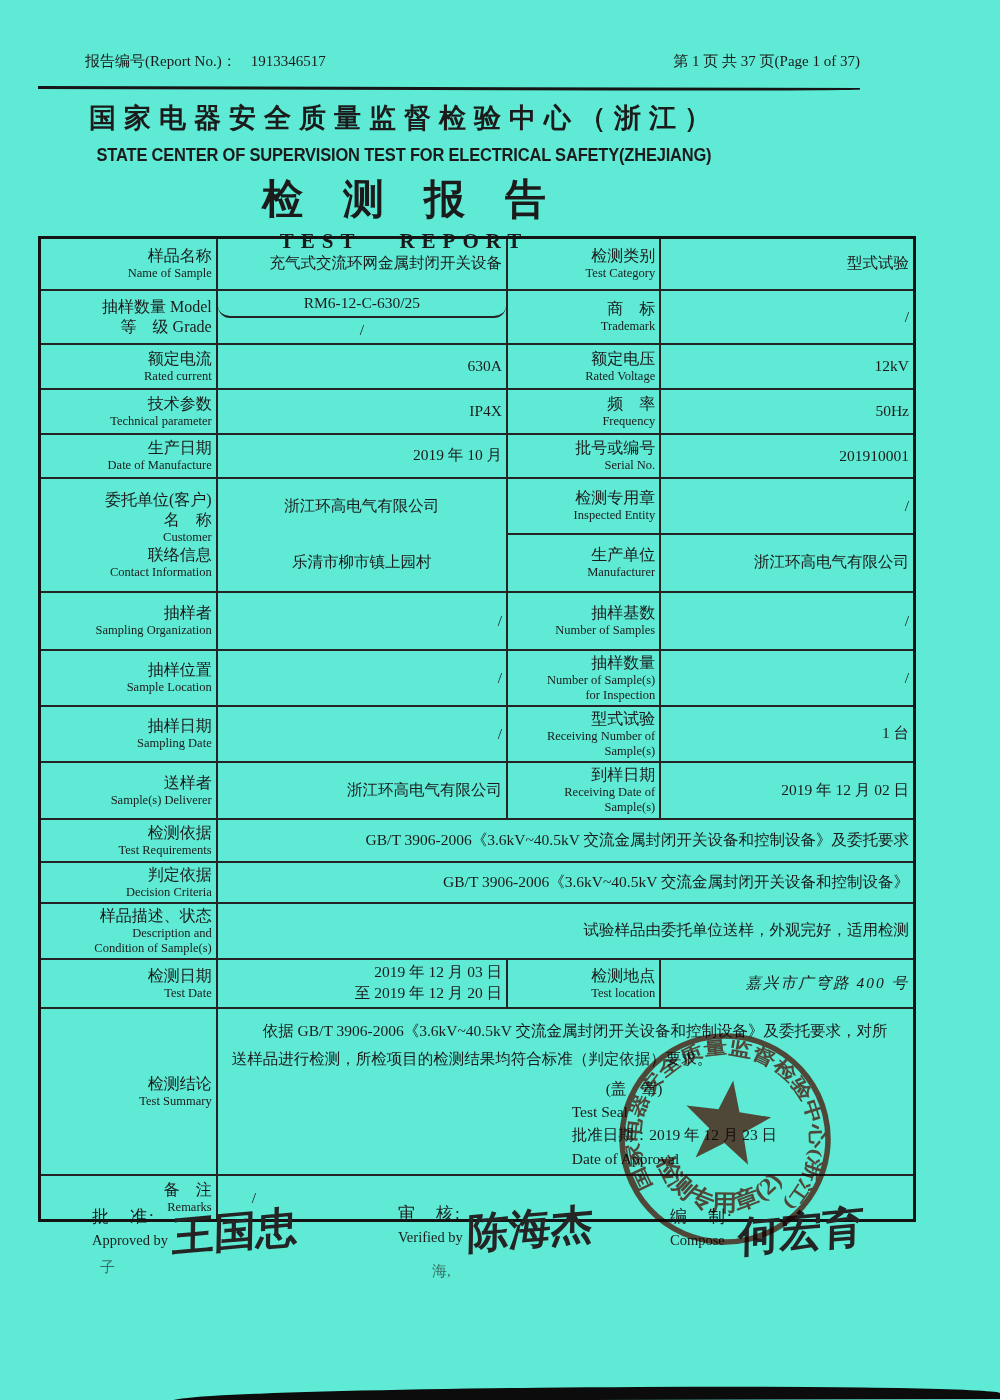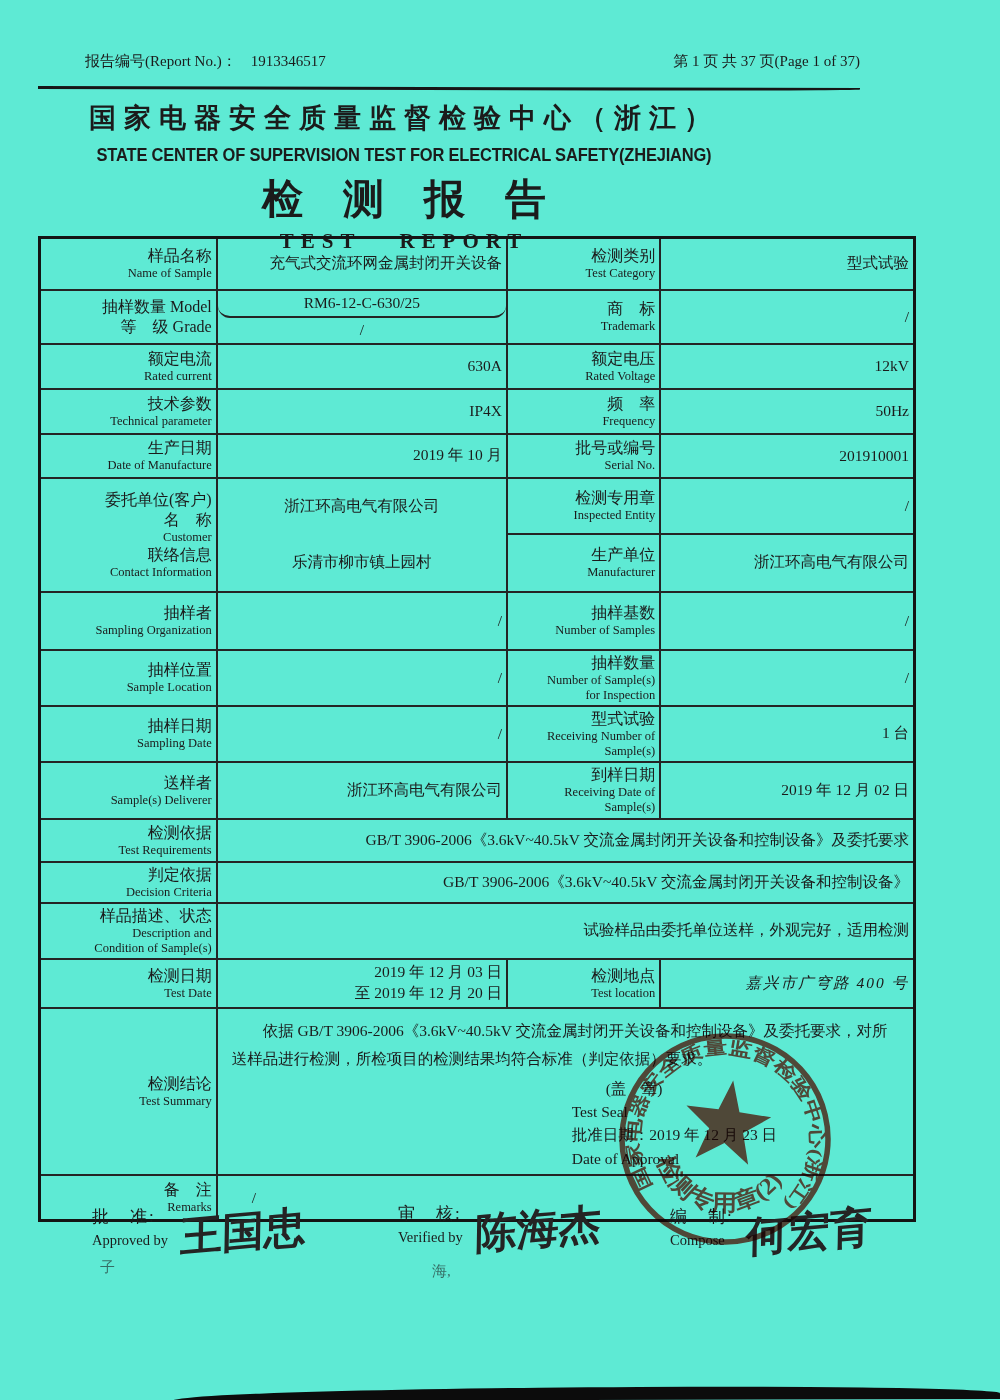--- a/index.html
+++ b/index.html
@@ -31,21 +31,21 @@
   .split-cell .half:first-child{border-bottom:2px solid #242424;border-radius:12px;}
   .stack-cell{padding:0;}
   .stack-cell .half2{height:56px;display:flex;align-items:center;justify-content:center;}
   .summary-cell{text-align:left;vertical-align:top;padding:8px 14px 4px 14px;}
   .summary-par{text-indent:2em;line-height:1.85;font-size:15.5px;}
   .seal-block{margin-left:340px;margin-top:3px;line-height:1.5;font-size:15.5px;}
   .seal-block .c{margin-left:34px;}
   .remarks-val{text-align:left;padding-left:34px;}
   .kai{font-style:italic;letter-spacing:2px;}
   
-  .sig-group{position:absolute;display:flex;gap:12px;}
+  .sig-group{position:absolute;display:flex;gap:4px;}
   .sig-lbl .cn{font-size:17px;letter-spacing:2px;}
   .sig-lbl .en{font-size:14.5px;margin-top:4px;}
   .sig-name{font-size:42px;font-weight:700;line-height:1;display:inline-block;
             transform:rotate(-5deg) skewX(-6deg);margin-top:6px;color:#242424;}
   .sig-mark{position:absolute;font-size:15px;opacity:.6;}
   
   .seal{position:absolute;left:608px;top:1022px;mix-blend-mode:multiply;opacity:.9;}
   
   .scan-bar{position:absolute;left:172px;top:1387px;width:828px;height:13px;background:#0c0c0c;
             border-radius:100% 60% 0 0/160% 90% 0 0;transform:rotate(-.15deg);}

